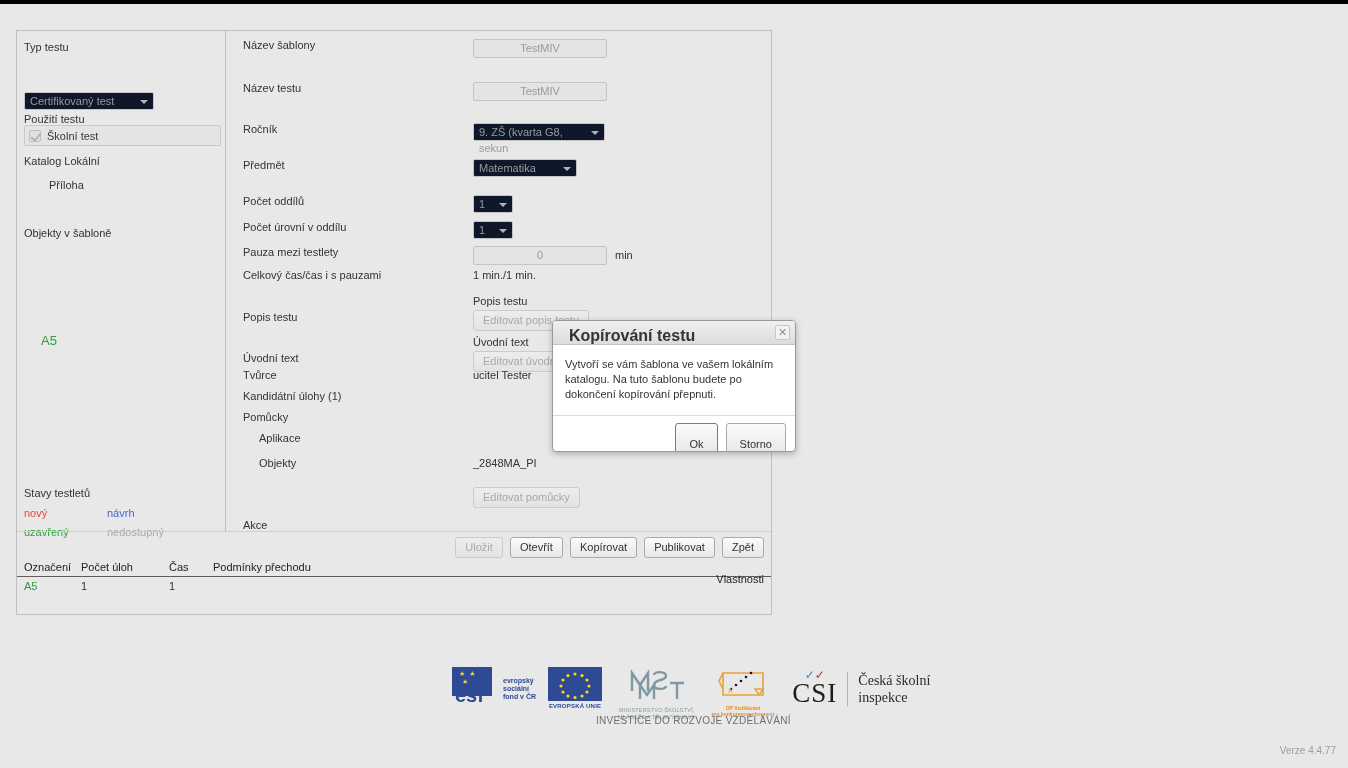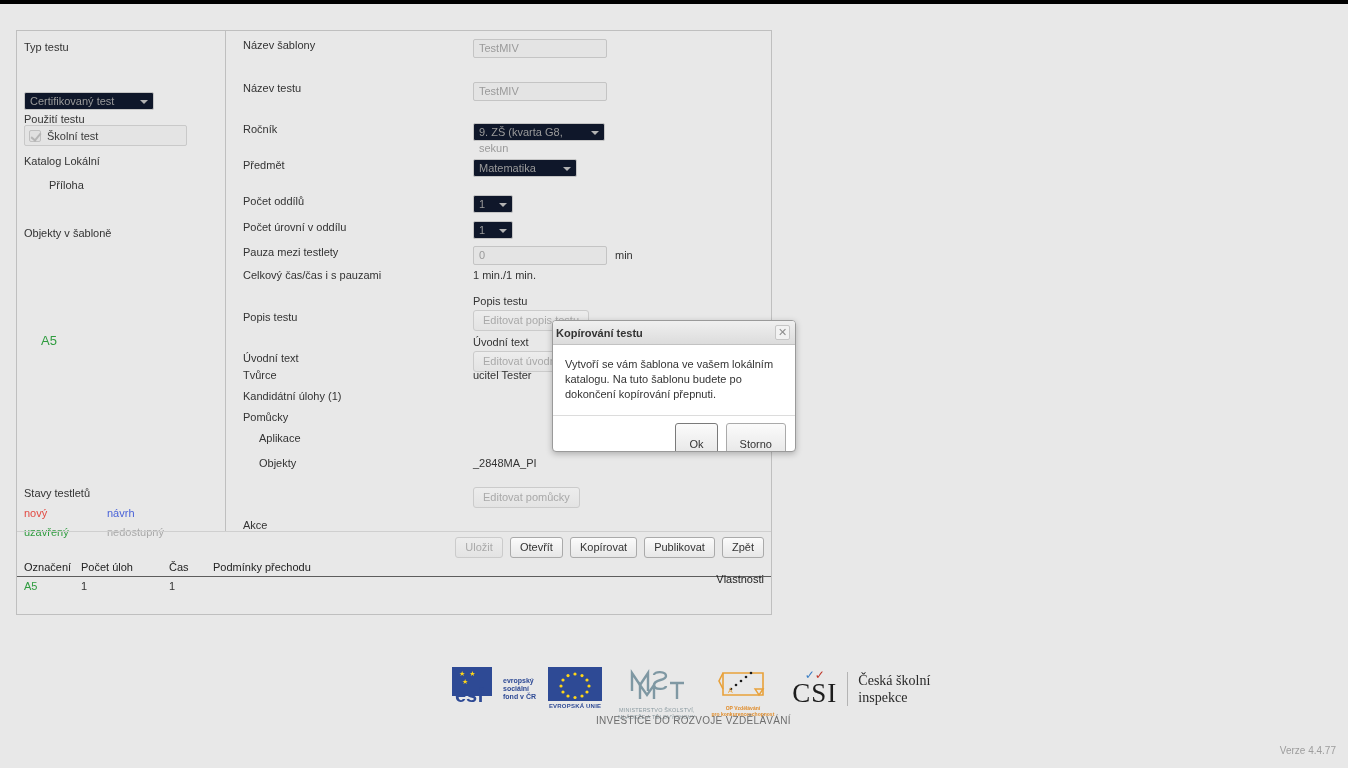--- a/index.html
+++ b/index.html
@@ -60,21 +60,21 @@
     position: absolute; right: 5px; top: 7px;
     width: 0; height: 0;
     border-left: 4px solid transparent;
     border-right: 4px solid transparent;
     border-top: 4px solid #b3b3b3;
   }
   .l-sel1 { position:absolute; left:7px; top:61px; width:130px; }
   .l-pouziti { position:absolute; left:7px; top:81px; }
   .chkbox-row {
     position:absolute; left:7px; top:94px;
-    width: 163px; height: 21px;
+    width: 197px; height: 21px;
     background: #e4e4e4;
     border: 1px solid #c9c9c9;
     display:flex; align-items:center; padding-left:4px;
     border-radius:2px;
   }
   .chk {
     width: 12px; height: 12px;
     border: 1px solid #c0c0c0;
     background: #e0e0e0;
     position:relative; margin-right:6px; border-radius:2px;
@@ -139,20 +139,21 @@
   .row .rfield { position:absolute; left:246px; top:0; }
   .inp {
     background:#e4e4e4;
     border:1px solid #c4c4c4;
     color:#9a9a9a;
     height:19px;
     line-height:17px;
     padding:0 5px;
     font-size:11px;
     border-radius:2px;
+    text-align:center;
   }
   .inp-wide { width: 134px; }
   .sel-w1 { width: 132px; }
   .sel-w2 { width: 104px; }
   .sel-sm { width: 40px; }
   .plain { font-size:11px; color:#333; }
   .minlbl { position:absolute; left:388px; top:3px; font-size:11px; color:#333; }
   .link { color:#4c7fc4; font-size:11px; }
 
   
@@ -194,22 +195,22 @@
     box-shadow: 0 2px 6px rgba(0,0,0,.25);
     overflow:hidden;
   }
   .dlg-title {
     height:24px;
     background: linear-gradient(#f0f0f0,#dcdcdc);
     border-bottom:1px solid #c2c2c2;
     position:relative;
   }
   .dlg-title-text {
-    position:absolute; left:3px; top:6px;
-    font-size:11px; font-weight:bold; color:#333;
+    position:absolute; left:16px; top:6px;
+    font-size:16px; font-weight:bold; color:#333;
   }
   .dlg-close {
     position:absolute; right:5px; top:4px;
     width:15px; height:15px;
     border:1px solid #c6c6c6; border-radius:2px;
     background:#f2f2f2;
     color:#8d8d8d; font-size:11px; line-height:13px; text-align:center;
   }
   .dlg-body {
     padding:12px 12px 0 12px;

